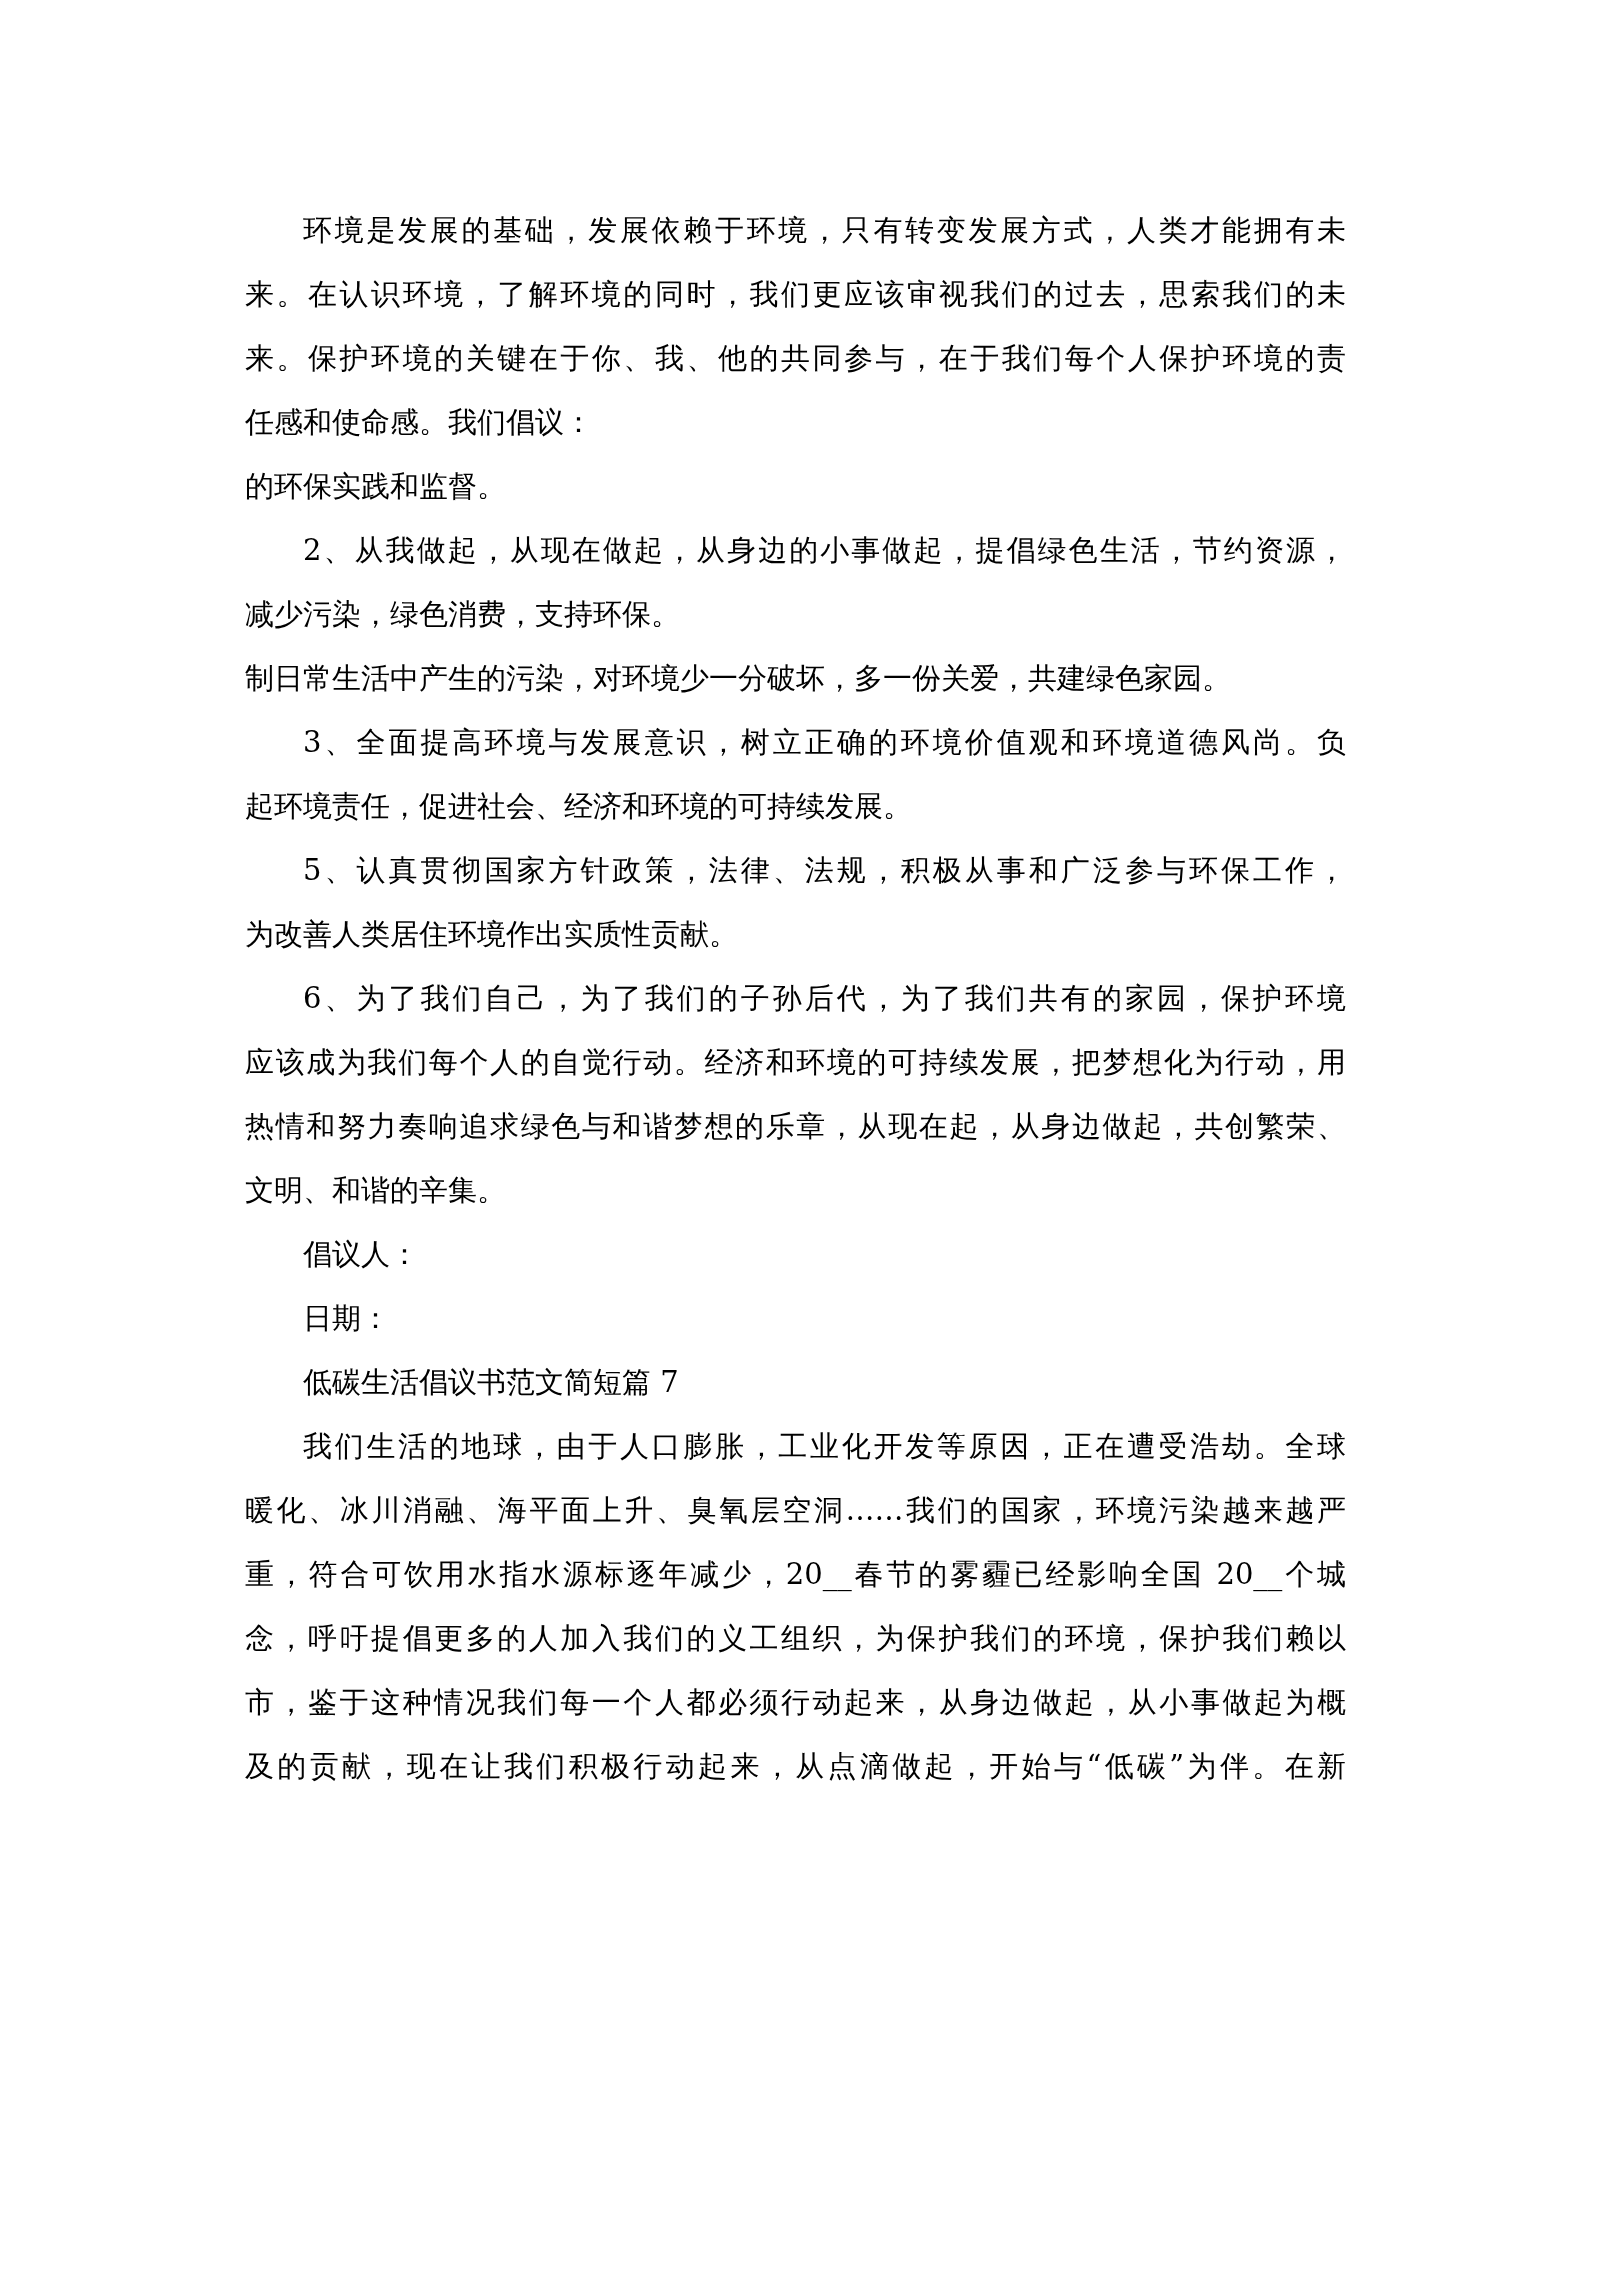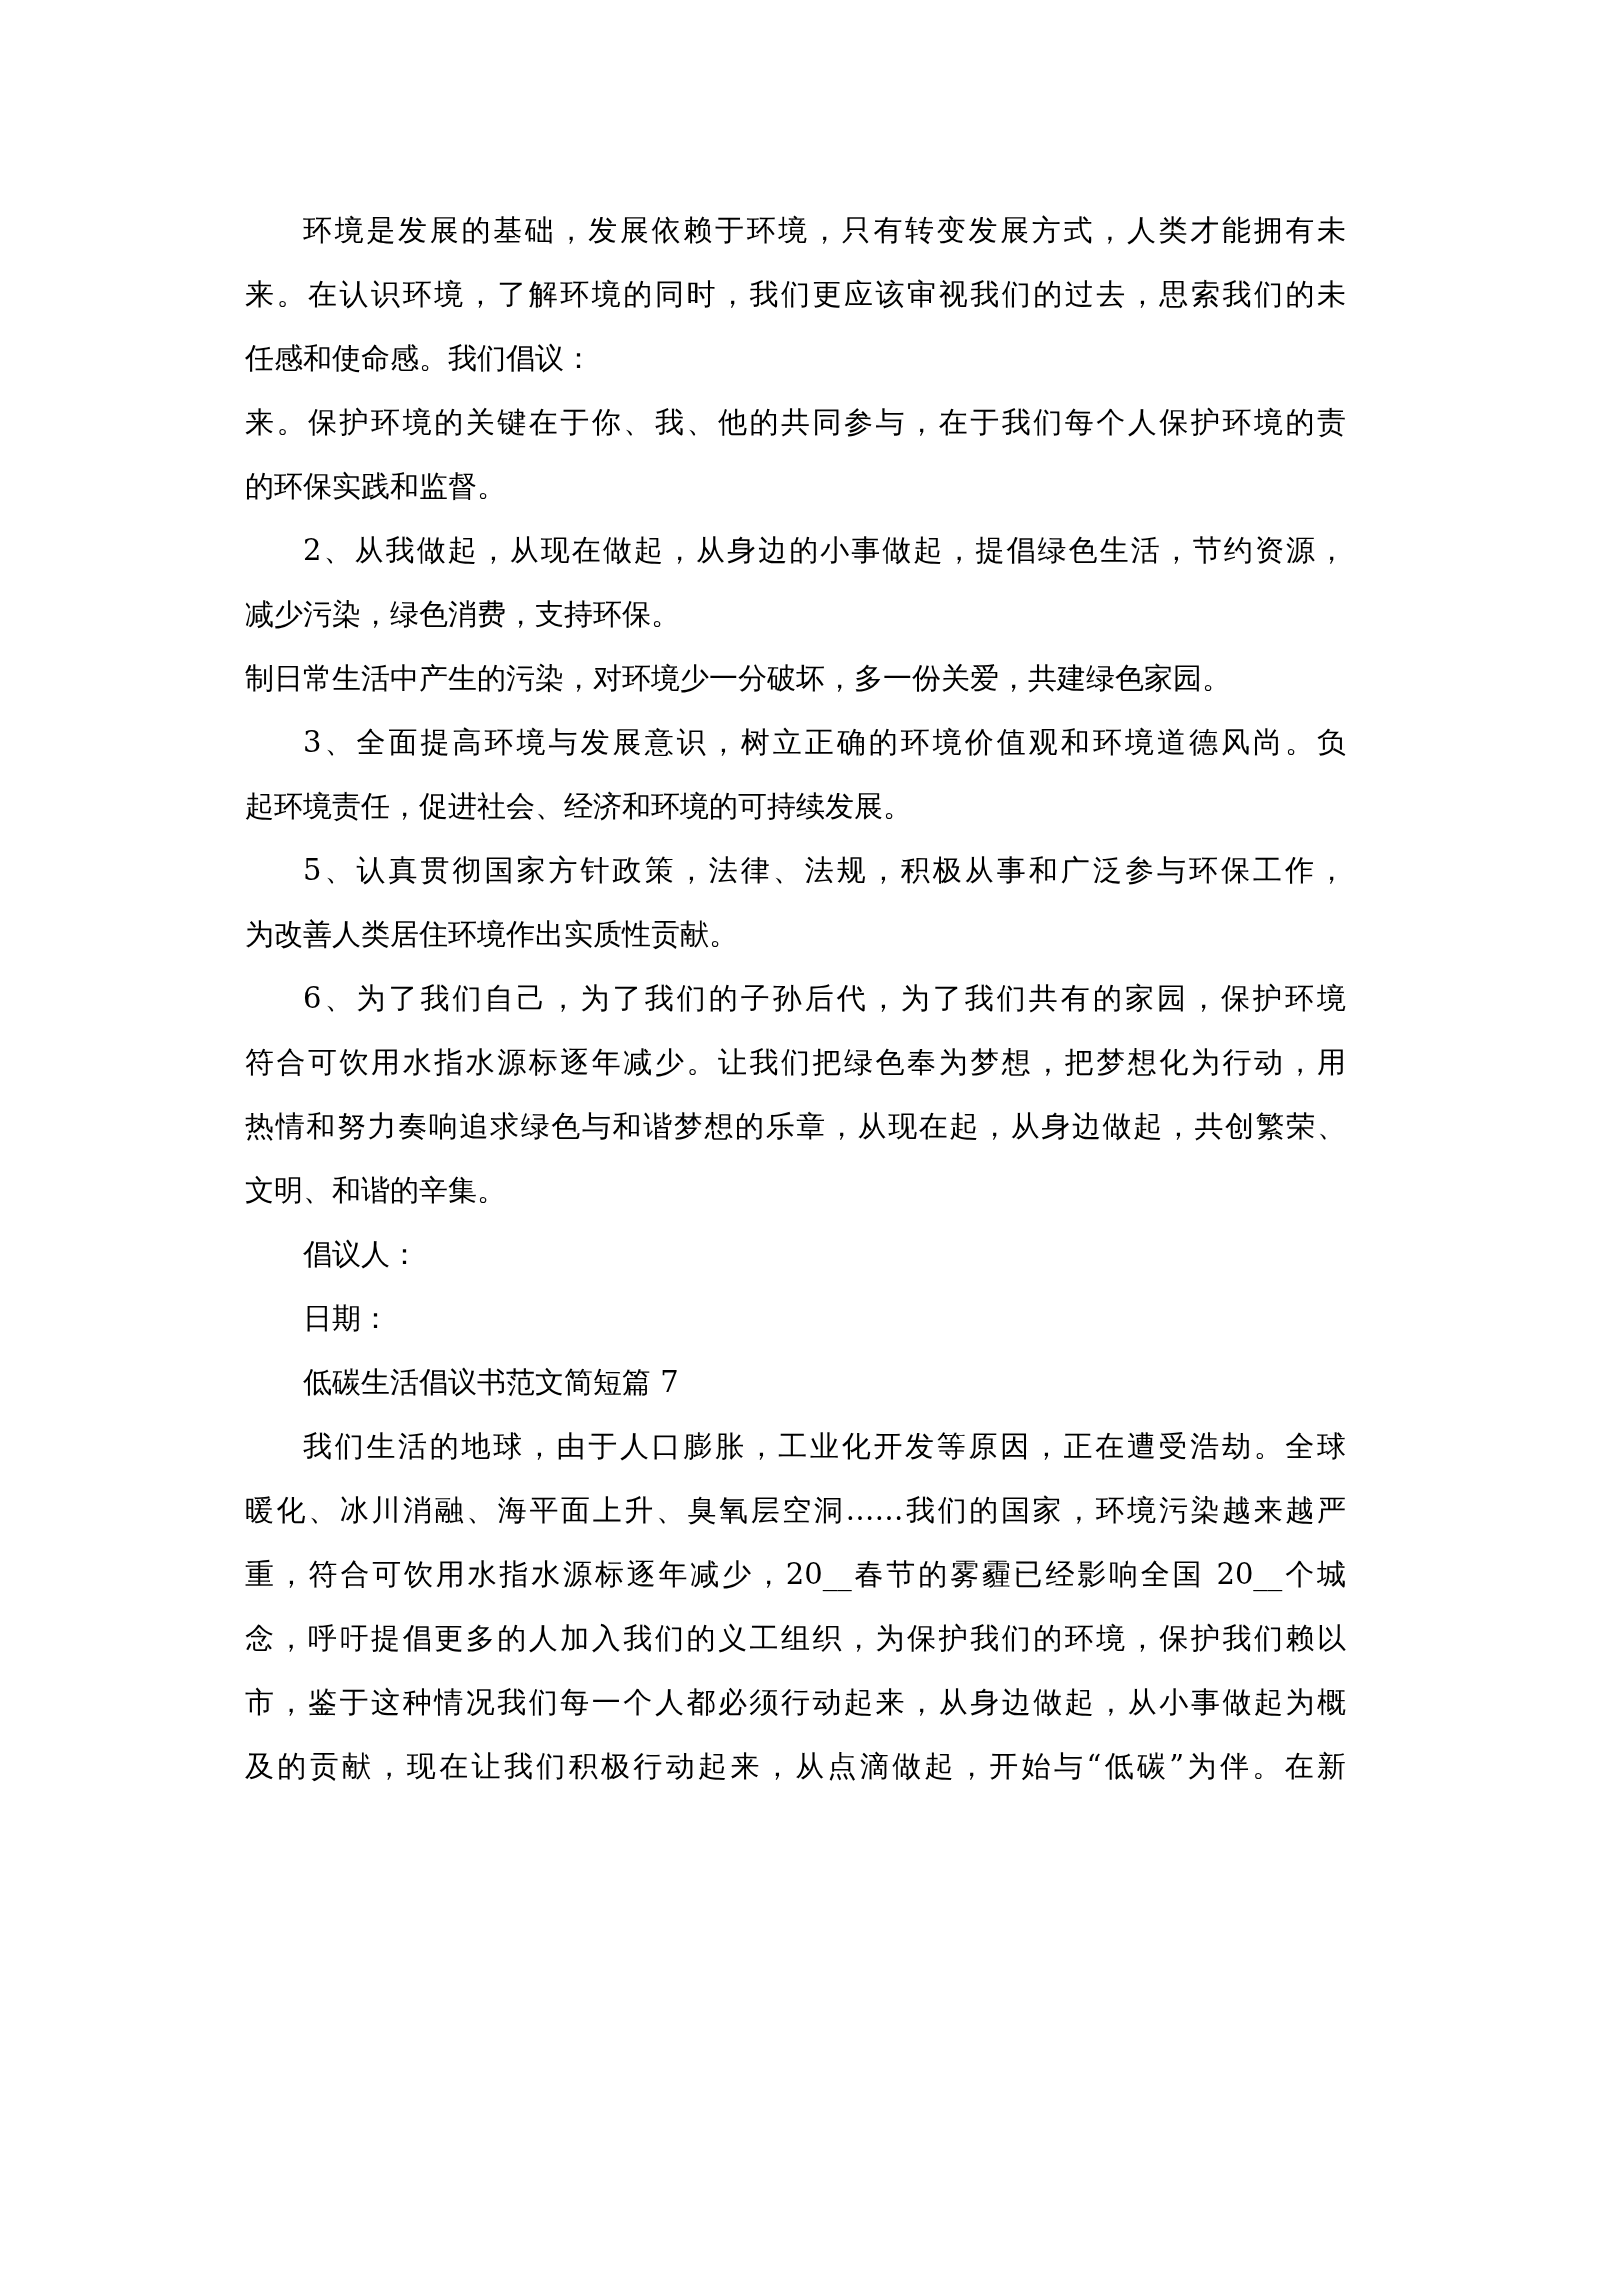--- a/index.html
+++ b/index.html
@@ -49,32 +49,32 @@
     text-align-last: justify;
   }
 </style>
 </head>
 <body style="background: rgb(255, 255, 255);">
 
 <div class="page">
   <div class="doc-body" id="doc-body" style="color: rgb(0, 0, 0);">
       <p class="doc-line indent fill">环境是发展的基础，发展依赖于环境，只有转变发展方式，人类才能拥有未</p>
       <p class="doc-line fill">来。在认识环境，了解环境的同时，我们更应该审视我们的过去，思索我们的未</p>
+      <p class="doc-line fill">来。保护环境的关键在于你、我、他的共同参与，在于我们每个人保护环境的责</p>
       <p class="doc-line">任感和使命感。我们倡议：</p>
-      <p class="doc-line fill">来。保护环境的关键在于你、我、他的共同参与，在于我们每个人保护环境的责</p>
       <p class="doc-line">的环保实践和监督。</p>
       <p class="doc-line indent fill">2、从我做起，从现在做起，从身边的小事做起，提倡绿色生活，节约资源，</p>
       <p class="doc-line">减少污染，绿色消费，支持环保。</p>
       <p class="doc-line">制日常生活中产生的污染，对环境少一分破坏，多一份关爱，共建绿色家园。</p>
       <p class="doc-line indent fill">3、全面提高环境与发展意识，树立正确的环境价值观和环境道德风尚。负</p>
       <p class="doc-line">起环境责任，促进社会、经济和环境的可持续发展。</p>
       <p class="doc-line indent fill">5、认真贯彻国家方针政策，法律、法规，积极从事和广泛参与环保工作，</p>
       <p class="doc-line">为改善人类居住环境作出实质性贡献。</p>
       <p class="doc-line indent fill">6、为了我们自己，为了我们的子孙后代，为了我们共有的家园，保护环境</p>
-      <p class="doc-line fill">符合可饮用水指水源标逐年减少。让我们把绿色奉为梦想，把梦想化为行动，用</p>
+      <p class="doc-line fill">应该成为我们每个人的自觉行动。经济和环境的可持续发展，把梦想化为行动，用</p>
       <p class="doc-line fill">热情和努力奏响追求绿色与和谐梦想的乐章，从现在起，从身边做起，共创繁荣、</p>
       <p class="doc-line">文明、和谐的辛集。</p>
       <p class="doc-line indent">倡议人：</p>
       <p class="doc-line indent">日期：</p>
       <p class="doc-line indent">低碳生活倡议书范文简短篇 7</p>
       <p class="doc-line indent fill">我们生活的地球，由于人口膨胀，工业化开发等原因，正在遭受浩劫。全球</p>
       <p class="doc-line fill">暖化、冰川消融、海平面上升、臭氧层空洞……我们的国家，环境污染越来越严</p>
       <p class="doc-line fill">重，符合可饮用水指水源标逐年减少，20__春节的雾霾已经影响全国 20__个城</p>
       <p class="doc-line fill">念，呼吁提倡更多的人加入我们的义工组织，为保护我们的环境，保护我们赖以</p>
       <p class="doc-line fill">市，鉴于这种情况我们每一个人都必须行动起来，从身边做起，从小事做起为概</p>

